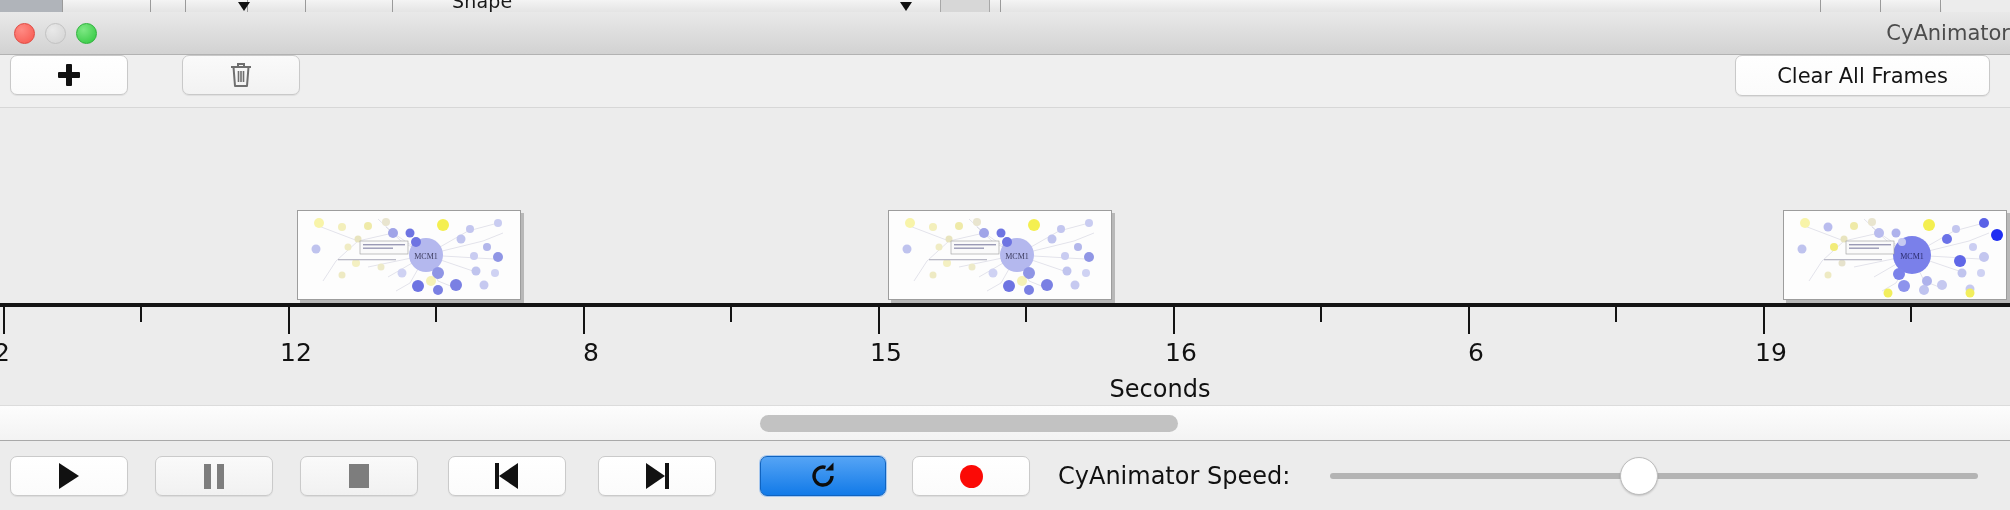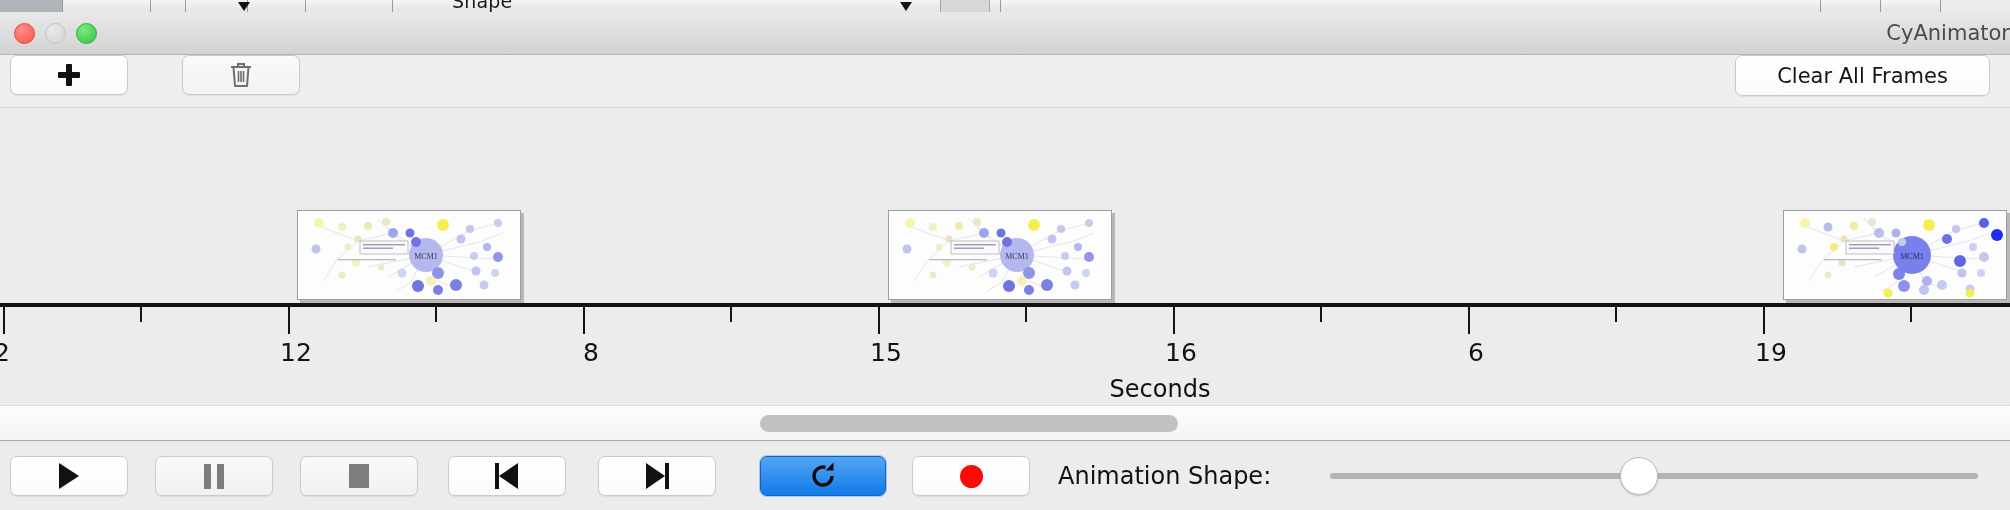--- a/index.html
+++ b/index.html
@@ -615,21 +615,21 @@
       <svg width="30" height="30" viewBox="0 0 30 30">
         <path d="M24 15 A9 9 0 1 1 17.5 6.4" stroke="#0d0d0d" stroke-width="3.4" fill="none" stroke-linecap="butt"></path>
         <path d="M25.5 1.5 L25.5 9.5 L17.5 9.5 Z" fill="#0d0d0d"></path>
       </svg>
     </div>
 
     <div class="pbtn" id="record-button">
       <span class="ic-record"></span>
     </div>
 
-    <div class="speed-label">Animation Shape:</div>
+    <div class="speed-label">CyAnimator Speed:</div>
 
     <div class="slider">
       <div class="track"></div>
       <div class="knob"></div>
     </div>
   </div>
 
 </div>
 
 </body></html>

